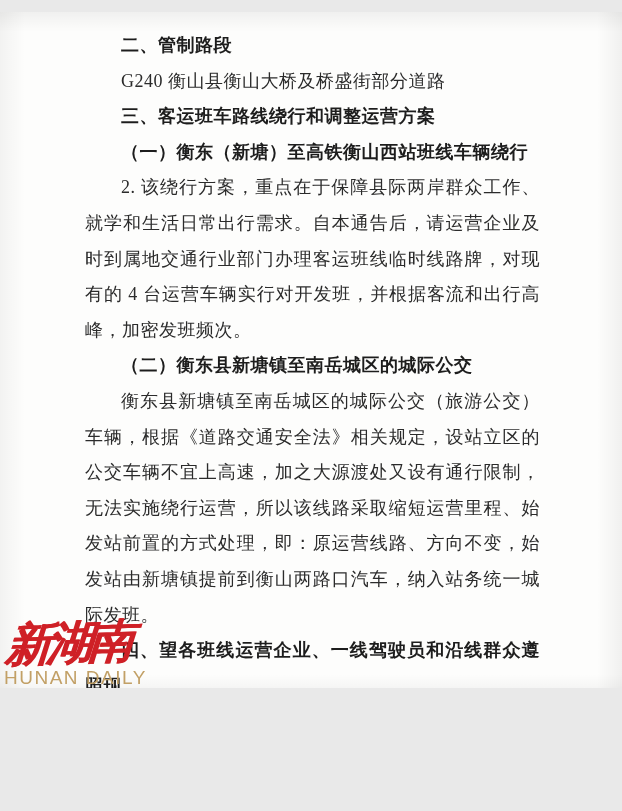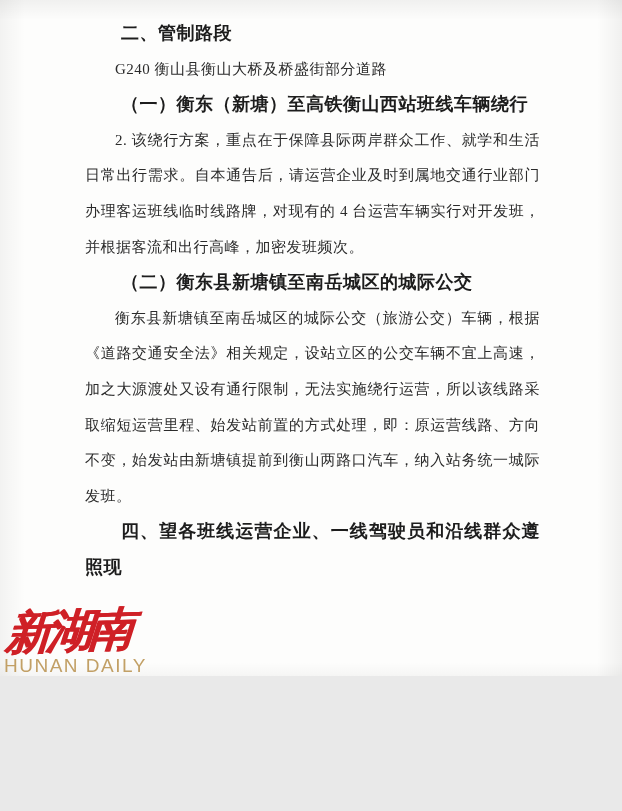--- a/index.html
+++ b/index.html
@@ -4,36 +4,36 @@
 <style>
   html, body {
     margin: 0;
     padding: 0;
     background: #e9e9e9;
   }
   .page {
     position: relative;
     width: 622px;
     height: 676px;
-    margin: 0 auto;
+    margin: 12px auto;
     overflow: hidden;
     background:
       linear-gradient(90deg, rgba(0,0,0,0.045) 0%, rgba(0,0,0,0) 4%, rgba(0,0,0,0) 96%, rgba(0,0,0,0.05) 100%),
       linear-gradient(180deg, rgba(0,0,0,0.05) 0%, rgba(0,0,0,0) 3%, rgba(0,0,0,0) 98%, rgba(0,0,0,0.03) 100%),
       #fdfdfc;
     font-family: "Liberation Serif", "DejaVu Serif", serif;
   }
   .content {
     position: absolute;
     top: 16px;
     left: 85px;
     width: 455px;
   }
   .block {
-    font-size: 15px;
+    font-size: 18px;
     line-height: 35.6px;
     color: #2b2b2b;
     text-indent: 2em;
     text-align: justify;
     margin: 0;
     letter-spacing: 0.5px;
   }
   .heading, .subheading {
     font-family: "Liberation Sans", "DejaVu Sans", sans-serif;
     font-weight: 700;
@@ -70,20 +70,21 @@
     white-space: nowrap;
   }
 </style>
 </head>
 <body>
 
 <div class="page">
   <div class="content">
     <p class="block heading">二、管制路段</p>
     <p class="block">G240 衡山县衡山大桥及桥盛街部分道路</p>
+    <p class="block heading">三、客运班车路线绕行和调整运营方案</p>
     <p class="block subheading">（一）衡东（新塘）至高铁衡山西站班线车辆绕行</p>
     <p class="block">2. 该绕行方案，重点在于保障县际两岸群众工作、就学和生活日常出行需求。自本通告后，请运营企业及时到属地交通行业部门办理客运班线临时线路牌，对现有的 4 台运营车辆实行对开发班，并根据客流和出行高峰，加密发班频次。</p>
     <p class="block subheading">（二）衡东县新塘镇至南岳城区的城际公交</p>
     <p class="block">衡东县新塘镇至南岳城区的城际公交（旅游公交）车辆，根据《道路交通安全法》相关规定，设站立区的公交车辆不宜上高速，加之大源渡处又设有通行限制，无法实施绕行运营，所以该线路采取缩短运营里程、始发站前置的方式处理，即：原运营线路、方向不变，始发站由新塘镇提前到衡山两路口汽车，纳入站务统一城际发班。</p>
     <p class="block heading">四、望各班线运营企业、一线驾驶员和沿线群众遵照现</p>
   </div>
 
   <div class="logo">
     <div class="logo-cn">新湖南</div>
     <div class="logo-en">HUNAN DAILY</div>

